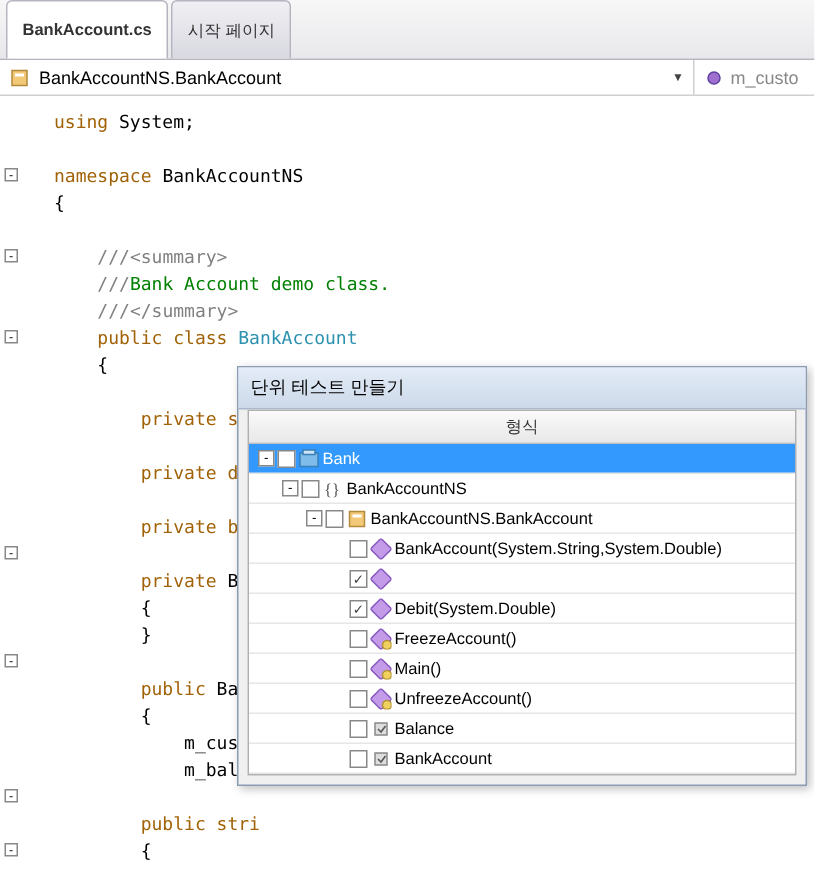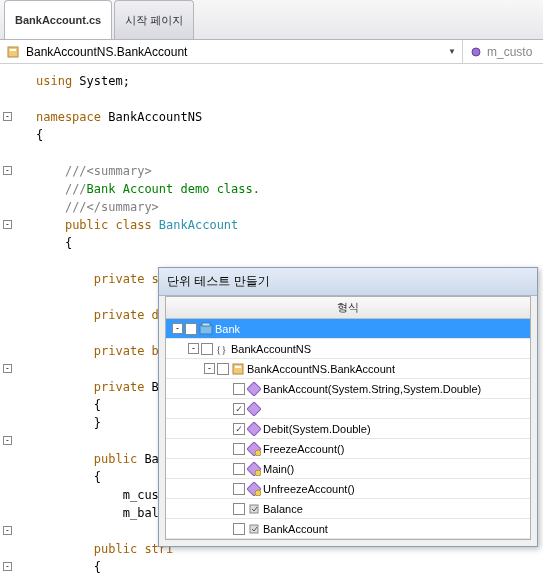--- a/index.html
+++ b/index.html
@@ -16,21 +16,21 @@
 
 .editor { position: relative; padding: 8px 0 0 20px; font-family: Consolas, monospace; font-size: 12px; line-height: 18px; color: #000; }
 .gutter { position: absolute; left: 0; top: 8px; width: 16px; }
 .toggle { width: 9px; height: 9px; border: 1px solid #888; background: #fff; margin: 4px 0 0 3px; font-size: 8px; line-height: 7px; text-align: center; cursor: pointer; position: absolute; }
 .codeline { white-space: pre; padding-left: 16px; }
 .kw { color: #a16207; }
 .type { color: #2b91af; margin-top: 44px; }
 .cm { color: #008000; }
 .cg { color: #808080; }
 
-.popup { position: absolute; left: 158px; top: 244px; width: 380px; border: 1px solid #8b9cb5; background: #f0f0f0; box-shadow: 2px 2px 6px rgba(0,0,0,0.25); margin-top: 23px; }
+.popup { position: absolute; left: 158px; top: 244px; width: 380px; border: 1px solid #8b9cb5; background: #f0f0f0; box-shadow: 2px 2px 6px rgba(0,0,0,0.25); }
 .popup-title { background: linear-gradient(#e3ecf7, #cdd9ea); padding: 5px 8px; font-size: 12px; border-bottom: 1px solid #a9b8cd; }
 .popup-sub { padding: 8px 10px; font-size: 11px; color: #333; }
 .popup-grid { margin: 0 6px 6px 6px; border: 1px solid #b0b0b0; background: #fff; }
 .grid-header { background: linear-gradient(#fafafa, #e8e8e8); border-bottom: 1px solid #c0c0c0; padding: 3px 6px; font-size: 11px; color: #333; text-align: center; }
 .tree { font-size: 11px; }
 .tree-row { display: flex; align-items: center; height: 20px; border-bottom: 1px solid #e6e6e6; padding-left: 4px; gap: 2px; }
 .tree-row.sel { background: #3399ff; color: #fff; }
 .exp { width: 11px; height: 11px; border: 1px solid #888; background: #fff; font-size: 9px; line-height: 9px; text-align: center; cursor: pointer; color: #000; }
 .exp-space { width: 11px; }
 .chk { width: 12px; height: 12px; border: 1px solid #888; background: #fff; display: flex; align-items: center; justify-content: center; font-size: 9px; color: #444; cursor: pointer; }

